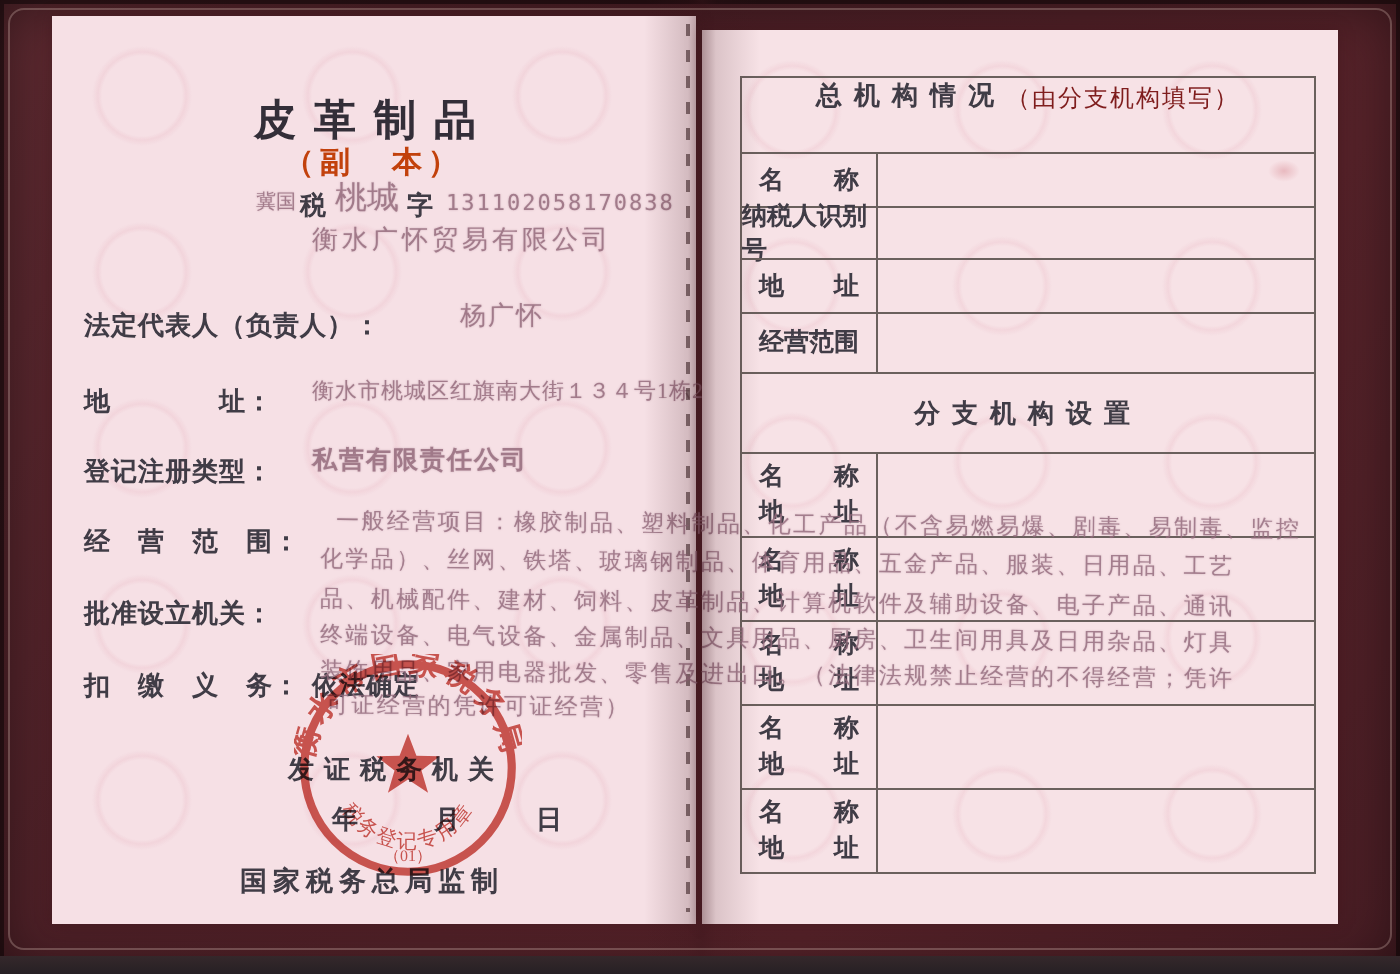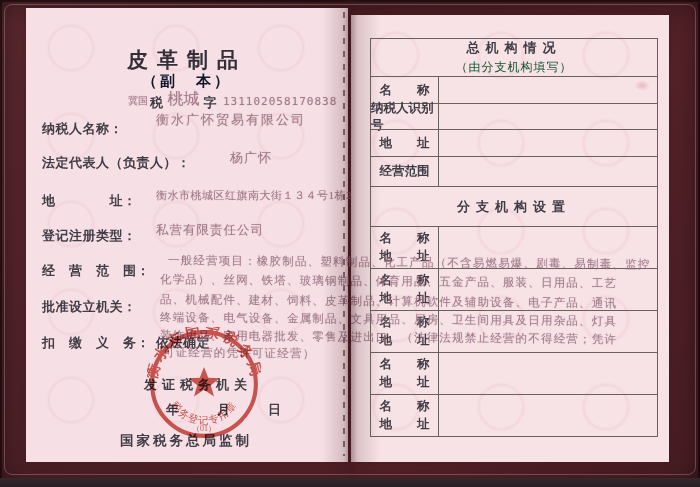--- a/index.html
+++ b/index.html
@@ -30,30 +30,30 @@
   #right-page{left:351px;top:15px;width:318px;height:447px;background:#f7e2e6;}
   .abs{position:absolute;}
   .lbl{font-weight:700;font-size:13px;color:#403c46;letter-spacing:.5px;white-space:nowrap;}
   .stamp{color:rgba(150,108,126,.82);text-shadow:0 0 1px rgba(150,108,126,.45);white-space:nowrap;}
   .scope-line{
     position:absolute;font-size:11.5px;letter-spacing:1.2px;z-index:5;
     color:rgba(148,106,124,.78);text-shadow:0 0 1px rgba(148,106,124,.4);
     transform:rotate(.5deg);transform-origin:left center;white-space:nowrap;
   }
   .title{font-size:21px;font-weight:700;letter-spacing:9px;color:#332e38;text-align:center;width:100%;}
-  .subtitle{font-size:15px;font-weight:700;letter-spacing:3px;color:#0f172a;text-align:center;width:100%;}
+  .subtitle{font-size:15px;font-weight:700;letter-spacing:3px;color:#c2410c;text-align:center;width:100%;}
   
   .tbl{position:absolute;left:19px;top:23px;width:288px;height:399px;
        border:1.5px solid #6a605d;display:flex;flex-direction:column;box-sizing:border-box;z-index:2;}
   .trow{display:flex;border-top:1px solid #6a605d;box-sizing:border-box;}
   .trow:first-child{border-top:none;}
-  .thead{flex-direction:column;align-items:center;justify-content:center;}
+  .thead{flex-direction:row;justify-content:center;}
   .tsect{flex-direction:column;align-items:center;justify-content:center;}
   .sec-title{font-size:13px;font-weight:700;letter-spacing:6px;color:#403c46;}
-  .sec-sub{font-size:12px;color:#14532d;letter-spacing:1px;margin-top:2px;}
+  .sec-sub{font-size:12px;color:#7f1d1d;letter-spacing:1px;margin-top:2px;}
   .tlabel{width:68px;border-right:1px solid #6a605d;display:flex;align-items:center;justify-content:center;
           font-size:12.5px;font-weight:700;color:#403c46;box-sizing:border-box;flex-shrink:0;}
   .tval{flex:1;}
   .pairlabel{flex-direction:column;justify-content:space-around;align-items:center;padding:3px 0;}
   .dash-line{position:absolute;left:343px;top:12px;width:2px;height:444px;z-index:4;
     background:repeating-linear-gradient(180deg,rgba(72,50,52,.65) 0 6px,rgba(0,0,0,0) 6px 13px);}
   .fold-shadow{position:absolute;left:322px;top:0;width:58px;height:487px;z-index:7;pointer-events:none;
     background:linear-gradient(90deg,rgba(60,22,28,0) 0%,rgba(60,22,28,.18) 38%,rgba(60,22,28,.4) 50%,rgba(60,22,28,.15) 62%,rgba(60,22,28,0) 100%);}
   #seal{position:absolute;left:147px;top:327px;width:114px;height:114px;z-index:6;
         opacity:.88;mix-blend-mode:multiply;}
@@ -72,35 +72,34 @@
 
     <div class="abs" style="top:84px;left:102px;display:flex;align-items:baseline;">
       <span class="stamp" style="font-size:10px;margin-right:2px;position:relative;top:-3px;">冀国</span>
       <span class="lbl">税</span>
       <span class="stamp" style="font-size:16px;margin:0 4px;position:relative;top:-3px;">桃城</span>
       <span class="lbl">字</span>
       <span class="stamp" style="font-size:11px;letter-spacing:1px;margin:0 6px;position:relative;top:-2px;font-family:'DejaVu Sans Mono','Liberation Mono',monospace;">131102058170838</span>
       <span class="lbl" style="margin-left:22px;">号</span>
     </div>
 
-    <div class="abs lbl" style="top:112px;left:16px;">纳税人名称：</div>
     <div class="abs lbl" style="top:146px;left:16px;">法定代表人（负责人）：</div>
     <div class="abs lbl" style="top:184px;left:16px;">地　　　　址：</div>
     <div class="abs lbl" style="top:219px;left:16px;">登记注册类型：</div>
     <div class="abs lbl" style="top:254px;left:16px;">经　营　范　围：</div>
     <div class="abs lbl" style="top:290px;left:16px;">批准设立机关：</div>
     <div class="abs" style="top:326px;left:16px;display:flex;">
       <span class="lbl">扣　缴　义　务：</span>
       <span class="lbl" style="margin-left:6px;">依法确定</span>
     </div>
 
     <div class="abs stamp" style="top:103px;left:130px;font-size:13px;letter-spacing:2px;">衡水广怀贸易有限公司</div>
     <div class="abs stamp" style="top:141px;left:204px;font-size:13px;letter-spacing:1px;">杨广怀</div>
     <div class="abs stamp" style="top:180px;left:130px;font-size:11px;letter-spacing:.5px;">衡水市桃城区红旗南大街１３４号1栋2层</div>
-    <div class="abs stamp" style="top:214px;left:130px;font-size:12.5px;letter-spacing:1px;">私营有限责任公司</div>
+    <div class="abs stamp" style="top:214px;left:130px;font-size:12.5px;letter-spacing:1px;font-weight:bold;">私营有限责任公司</div>
 
     <div class="abs lbl" style="top:368px;left:118px;letter-spacing:5px;">发证税务机关</div>
     <div class="abs lbl" style="top:393px;left:140px;letter-spacing:4px;">年　　月　　日</div>
     <div class="abs lbl" style="top:424px;left:94px;letter-spacing:3px;font-size:13.5px;">国家税务总局监制</div>
   </div>
 
   <div class="page" id="right-page">
     <div class="tbl">
 
       <div class="trow thead" style="height:37px;">

